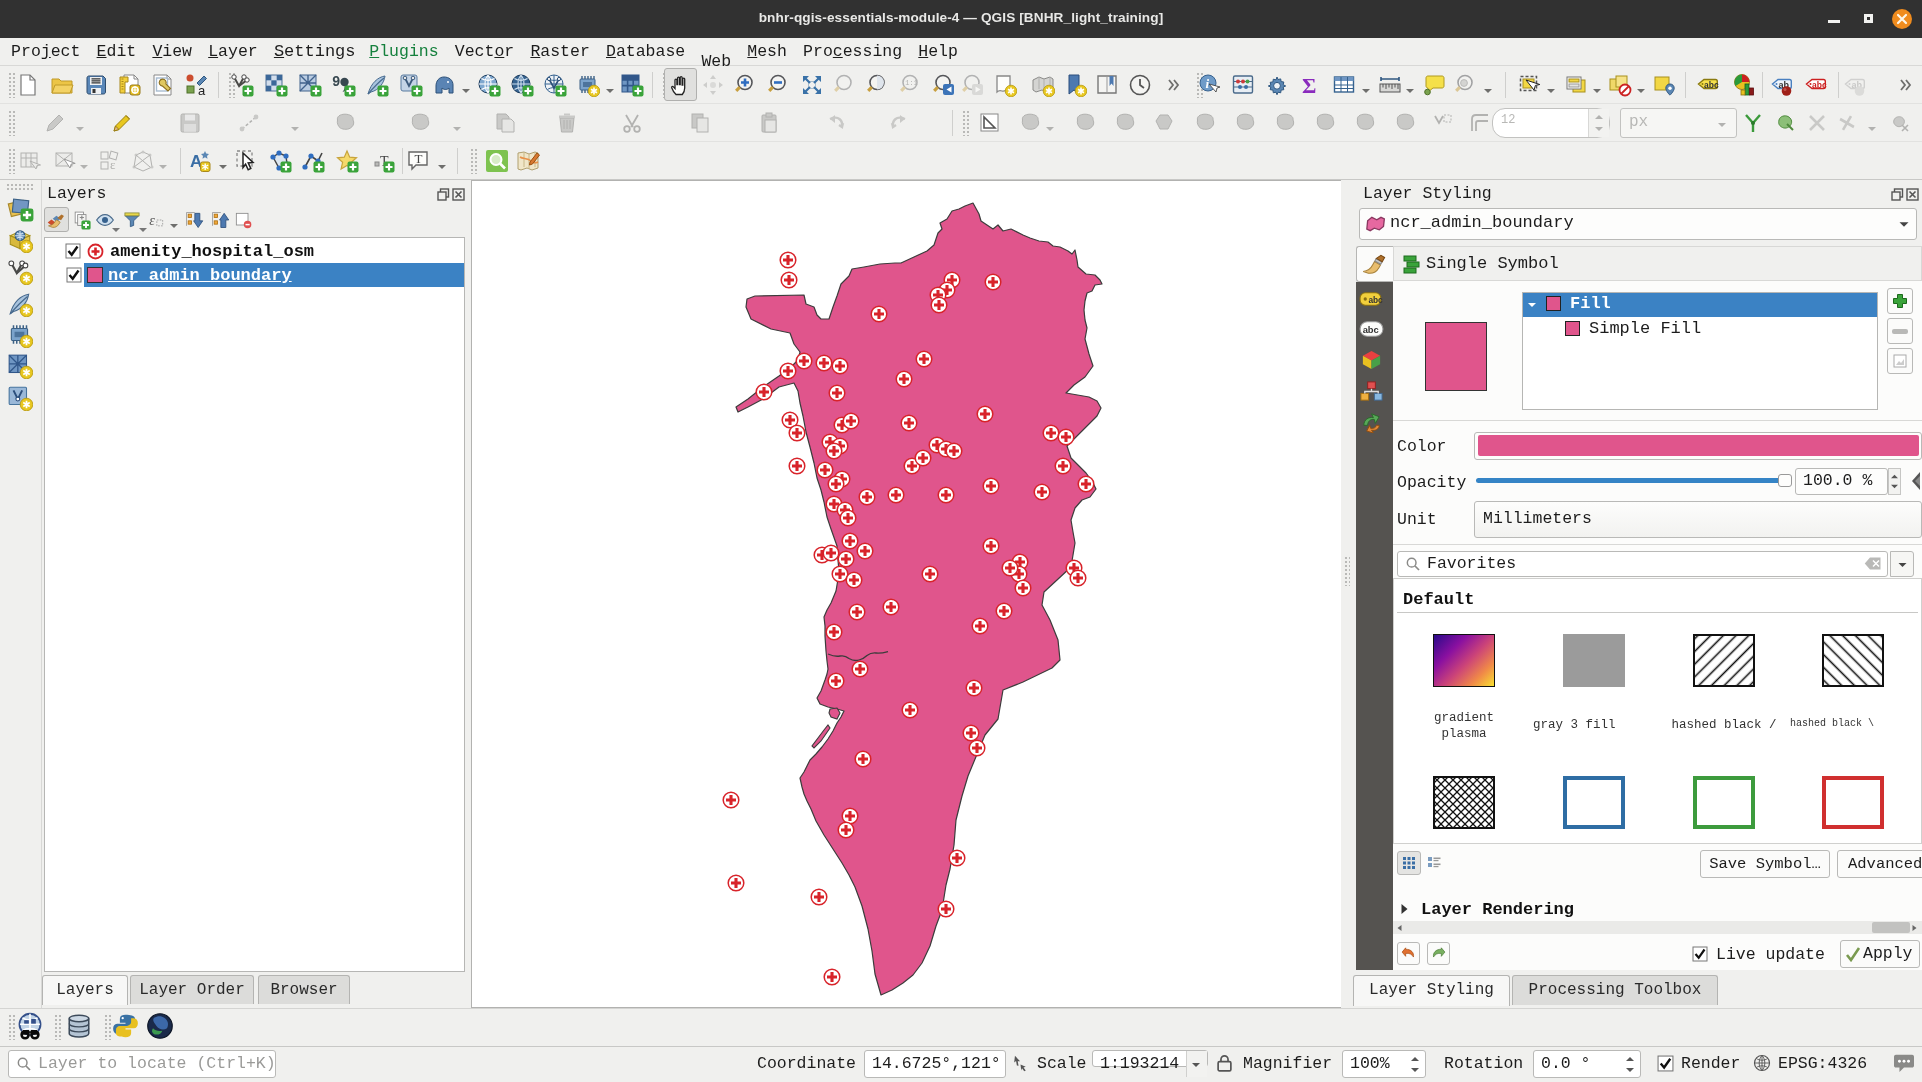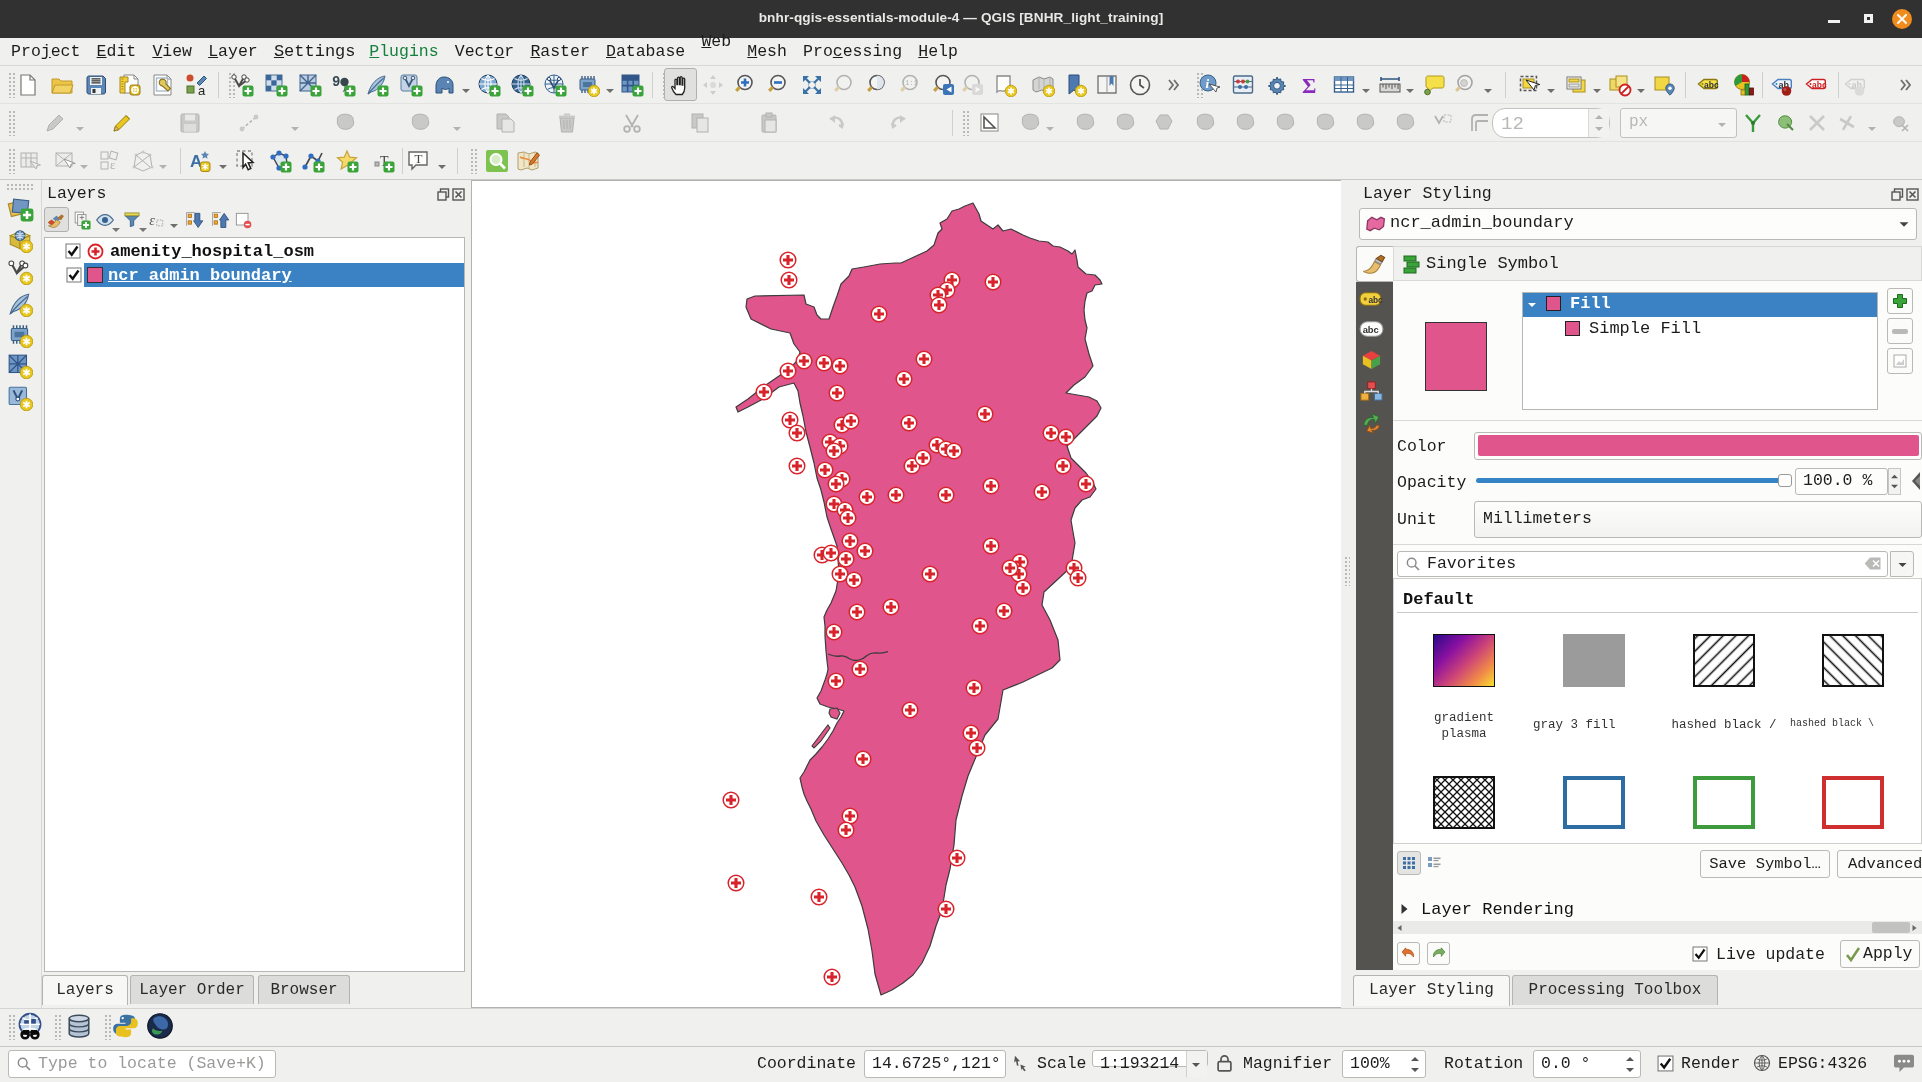--- a/index.html
+++ b/index.html
@@ -25,21 +25,21 @@
 <div class="abs" style="left:0;top:38px;width:1922px;height:28px;background:#f0f0ee;border-bottom:1px solid #d8d8d6"></div>
 <span style="position:absolute;left:11.1px;top:42px;font-size:16.5px;color:#1c1c1c">Pro<u>j</u>ect</span>
 <span style="position:absolute;left:96.6px;top:42px;font-size:16.5px;color:#1c1c1c"><u>E</u>dit</span>
 <span style="position:absolute;left:152.4px;top:42px;font-size:16.5px;color:#1c1c1c"><u>V</u>iew</span>
 <span style="position:absolute;left:208.2px;top:42px;font-size:16.5px;color:#1c1c1c"><u>L</u>ayer</span>
 <span style="position:absolute;left:273.9px;top:42px;font-size:17px;color:#1c1c1c"><u>S</u>ettings</span>
 <span style="position:absolute;left:369.3px;top:42px;font-size:16.5px;color:#15803d"><u>P</u>lugins</span>
 <span style="position:absolute;left:454.8px;top:42px;font-size:16.5px;color:#1c1c1c">Vect<u>o</u>r</span>
 <span style="position:absolute;left:530.4px;top:42px;font-size:16.5px;color:#1c1c1c"><u>R</u>aster</span>
 <span style="position:absolute;left:606.0px;top:42px;font-size:16.5px;color:#1c1c1c"><u>D</u>atabase</span>
-<span style="position:absolute;left:701.4px;top:32px;font-size:16.5px;color:#1c1c1c"><u>W</u>eb</span>
+<span style="position:absolute;left:701.4px;top:52px;font-size:16.5px;color:#1c1c1c"><u>W</u>eb</span>
 <span style="position:absolute;left:747.3px;top:42px;font-size:16.5px;color:#1c1c1c"><u>M</u>esh</span>
 <span style="position:absolute;left:803.1px;top:42px;font-size:16.5px;color:#1c1c1c">Pro<u>c</u>essing</span>
 <span style="position:absolute;left:918.3px;top:42px;font-size:16.5px;color:#1c1c1c"><u>H</u>elp</span>
 <div class="abs" style="left:0;top:66px;width:1922px;height:38px;background:#f0f0ee;border-bottom:1px solid #e2e2e0"></div>
 <div class="abs" style="left:0;top:104px;width:1922px;height:38px;background:#f0f0ee;border-bottom:1px solid #e2e2e0"></div>
 <div class="abs" style="left:0;top:142px;width:1922px;height:38px;background:#f0f0ee;border-bottom:1px solid #c8c8c6"></div>
 <div class="grip" style="left:8px;top:72px;height:26px"></div>
 <div class="grip" style="left:228px;top:72px;height:26px"></div>
 <div class="grip" style="left:662px;top:72px;height:26px"></div>
 <div class="grip" style="left:1196px;top:72px;height:26px"></div>
@@ -504,21 +504,21 @@
 <svg class="ic" style="left:452px;top:125px" width="10" height="8" viewBox="0 0 10 8">
     <path d="M1 2l4 4 4-4z" fill="#b2b2b0"></path>
   </svg>
 <svg class="ic" style="left:1045px;top:125px" width="10" height="8" viewBox="0 0 10 8">
     <path d="M1 2l4 4 4-4z" fill="#b2b2b0"></path>
   </svg>
 <svg class="ic" style="left:1867px;top:125px" width="10" height="8" viewBox="0 0 10 8">
     <path d="M1 2l4 4 4-4z" fill="#b2b2b0"></path>
   </svg>
 <div class="tsep" style="left:952px;top:110px;height:26px"></div>
-<div class="abs" style="left:1492px;top:108px;width:118px;height:30px;background:#fff;border:1px solid #c2c2c0;border-radius:13px;font-size:19px;color:#b8b8b6;padding:4px 0 0 8px">12</div>
+<div class="abs" style="left:1492px;top:108px;width:118px;height:30px;background:#fff;border:1px solid #c2c2c0;border-radius:13px;font-size:12px;color:#b8b8b6;padding:4px 0 0 8px">12</div>
 <div class="abs" style="left:1588px;top:109px;width:21px;height:28px;background:#f2f2f0;border-left:1px solid #d8d8d6"></div>
 <svg class="ic" style="left:1594px;top:125px" width="10" height="8" viewBox="0 0 10 8">
     <path d="M1 2l4 4 4-4z" fill="#b2b2b0"></path>
   </svg>
 <svg class="ic" style="left:1594px;top:113px" width="10" height="8" viewBox="0 0 10 8">
     <path d="M1 6l4-4 4 4z" fill="#b2b2b0"></path>
   </svg>
 <div class="abs" style="left:1620px;top:108px;width:117px;height:30px;background:#f6f6f4;border:1px solid #c2c2c0;border-radius:3px;font-size:16px;color:#b8b8b6;padding:4px 0 0 8px">px</div>
 <svg class="ic" style="left:1717px;top:121px" width="10" height="8" viewBox="0 0 10 8">
     <path d="M1 2l4 4 4-4z" fill="#b2b2b0"></path>
@@ -1024,21 +1024,21 @@
       <rect x="6.5" y="4" width="5" height="1.2"></rect>
       <rect x="6.5" y="7.5" width="7" height="1.6"></rect>
       <rect x="6.5" y="10" width="5" height="1.2"></rect>
     </g>
   </svg>
 <div class="btn" style="left:1700px;top:850px;width:130px;height:28px;font-size:15.5px;color:#1c1c1c;text-align:center;padding-top:4px">Save Symbol…</div>
 <div class="btn" style="left:1837px;top:850px;width:110px;height:28px;font-size:15.5px;color:#1c1c1c;text-align:left;padding:4px 0 0 10px">Advanced</div>
 <svg class="ic" style="left:1400px;top:903px" width="9" height="12" viewBox="0 0 8 12">
     <path d="M1 1l6 5-6 5z" fill="#333"></path>
   </svg>
-<div class="abs" style="left:1421px;top:900px;font-size:17px;font-weight:normal;color:#111">Layer Rendering</div>
+<div class="abs" style="left:1421px;top:900px;font-size:17px;font-weight:bold;color:#111">Layer Rendering</div>
 <div class="abs" style="left:1393px;top:921px;width:529px;height:13px;background:#eaeae8"></div>
 <svg class="ic" style="left:1396px;top:924px" width="7" height="8" viewBox="0 0 6 8">
     <path d="M5 1L1 4l4 3z" fill="#666"></path>
   </svg>
 <svg class="ic" style="left:1911px;top:924px" width="7" height="8" viewBox="0 0 6 8">
     <path d="M1 1l4 3-4 3z" fill="#666"></path>
   </svg>
 <div class="abs" style="left:1872px;top:922px;width:38px;height:11px;background:#c2c2c0;border-radius:2px"></div>
 <div class="btn" style="left:1397px;top:942px;width:23px;height:23px"></div>
 <svg class="ic" style="left:1400px;top:945px" width="17" height="17" viewBox="0 0 24 24">
@@ -1086,21 +1086,21 @@
     <circle cx="12" cy="12" r="10.5" fill="#1a2a4a" stroke="#0c1525"></circle>
     <path d="M7 5c3-2 7-2 10 1 2 2 2.5 5 1 8-3 2-7 1-9-2S5 7 7 5z" fill="#3c68a8"></path>
     <path d="M6 14c2 2 5 3 8 2-1 3-4 4-7 3-2-1-2.5-3-1-5z" fill="#3c9a50"></path>
   </svg>
 <div class="abs" style="left:0;top:1046px;width:1922px;height:36px;background:#f0f0ee;border-top:1px solid #c8c8c6"></div>
 <div class="abs" style="left:8px;top:1050px;width:268px;height:28px;background:#fff;border:1px solid #b9b9b7;border-radius:3px"></div>
 <svg class="ic" style="left:16px;top:1056px" width="16" height="16" viewBox="0 0 24 24">
     <circle cx="10" cy="10" r="6.5" fill="none" stroke="#8a8a88" stroke-width="2.2"></circle>
     <path d="M15 15l6 6" stroke="#8a8a88" stroke-width="2.6"></path>
   </svg>
-<div class="abs" style="left:38px;top:1054px;font-size:16.5px;color:#9a9a98">Type to locate (Save+K)</div>
+<div class="abs" style="left:38px;top:1054px;font-size:16.5px;color:#9a9a98">Layer to locate (Ctrl+K)</div>
 <div class="abs" style="left:757px;top:1054px;font-size:16.5px;color:#1c1c1c">Coordinate</div>
 <div class="abs" style="left:864px;top:1050px;width:142px;height:28px;background:#fff;border:1px solid #b9b9b7;border-radius:3px;font-size:16.5px;color:#1c1c1c;padding:3px 0 0 7px">14.6725°,121°</div>
 <svg class="ic" style="left:1010px;top:1054px" width="18" height="18" viewBox="0 0 24 24">
     <path d="M9 2l4 9-3-1-1 6-2-1 1-6-3 1z" fill="#555" transform="rotate(-20 9 9)"></path>
     <path d="M14 14l7 3-3 1 3 4-2 1-3-4-1 3z" fill="#555"></path>
   </svg>
 <div class="abs" style="left:1037px;top:1054px;font-size:16.5px;color:#1c1c1c">Scale</div>
 <div class="abs" style="left:1092px;top:1050px;width:116px;height:17px;background:#fff;border:1px solid #b9b9b7;border-radius:3px;font-size:16.5px;color:#1c1c1c;padding:3px 0 4px 7px">1:193214</div>
 <div class="abs" style="left:1186px;top:1051px;width:21px;height:26px;background:#f2f2f0;border-left:1px solid #d0d0ce"></div>
 <svg class="ic" style="left:1191px;top:1061px" width="10" height="8" viewBox="0 0 10 8">

